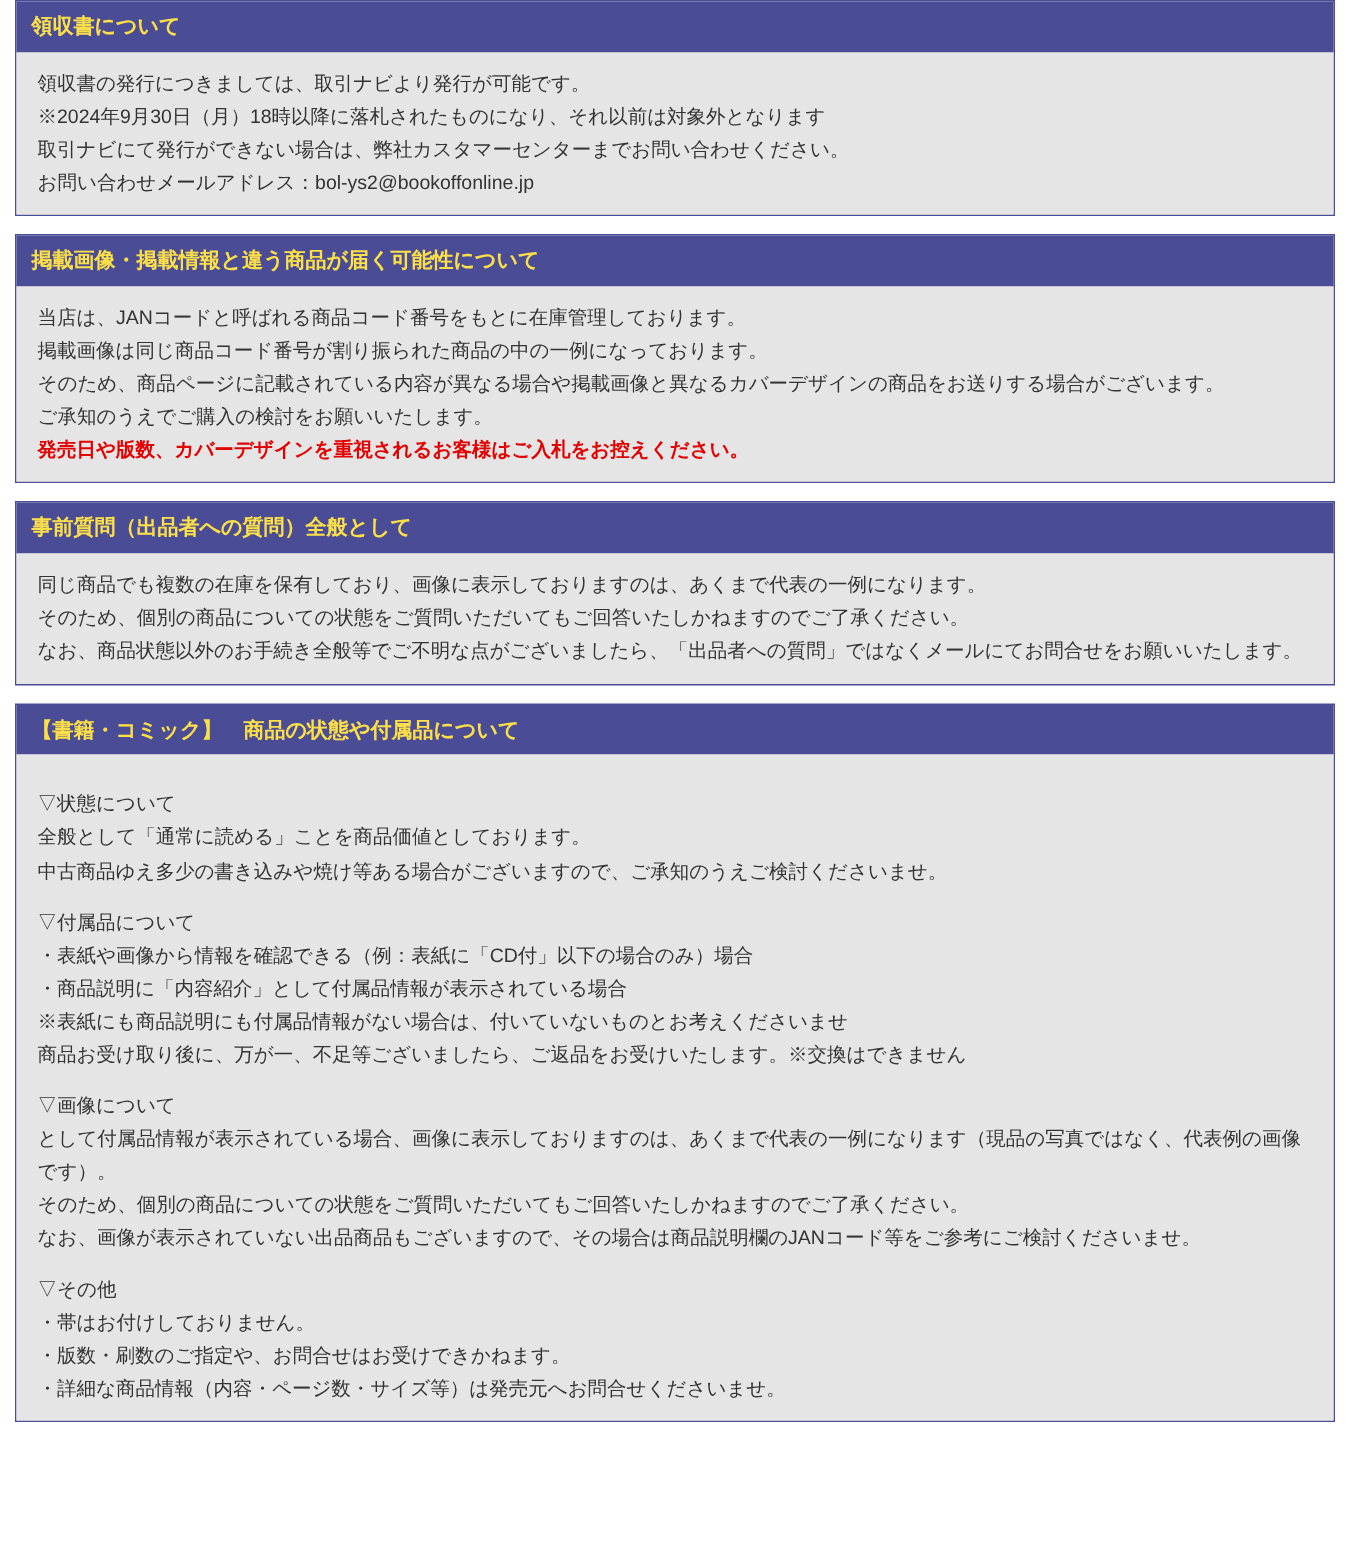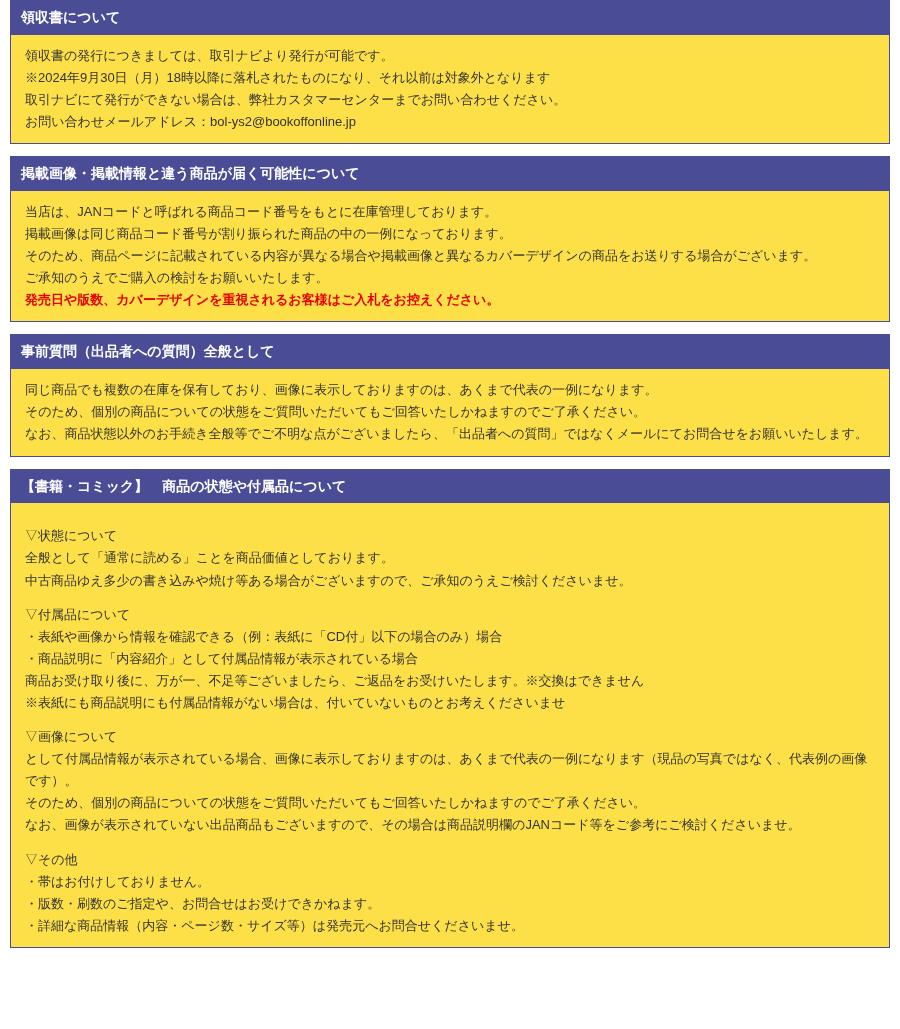--- a/index.html
+++ b/index.html
@@ -11,28 +11,28 @@
     padding: 0 10px;
     color: #333;
     line-height: 1.7;
   }
   .section {
     margin-bottom: 12px;
     border: 1px solid #4a4d96;
   }
   .section-header {
     background: #4a4d96;
-    color: #ffffff;
+    color: #fde047;
     font-weight: bold;
     padding: 5px 10px;
     font-size: 14px;
   }
   .section-body {
     padding: 10px 14px;
-    background: #fde047;
+    background: #e5e5e5;
   }
   .section-body p {
     margin: 0;
   }
   .red-bold {
     color: #e30000;
     font-weight: bold;
   }
   .spacer { height: 12px; }
 </style>
@@ -73,22 +73,22 @@
   <div class="section-header">【書籍・コミック】　商品の状態や付属品について</div>
   <div class="section-body">
     <div class="spacer"></div>
     <p>▽状態について</p>
     <p>全般として「通常に読める」ことを商品価値としております。</p>
     <p>中古商品ゆえ多少の書き込みや焼け等ある場合がございますので、ご承知のうえご検討くださいませ。</p>
     <div class="spacer"></div>
     <p>▽付属品について</p>
     <p>・表紙や画像から情報を確認できる（例：表紙に「CD付」以下の場合のみ）場合</p>
     <p>・商品説明に「内容紹介」として付属品情報が表示されている場合</p>
+    <p>※表紙にも商品説明にも付属品情報がない場合は、付いていないものとお考えくださいませ</p>
     <p>商品お受け取り後に、万が一、不足等ございましたら、ご返品をお受けいたします。※交換はできません</p>
-    <p>※表紙にも商品説明にも付属品情報がない場合は、付いていないものとお考えくださいませ</p>
     <div class="spacer"></div>
     <p>▽画像について</p>
     <p>として付属品情報が表示されている場合、画像に表示しておりますのは、あくまで代表の一例になります（現品の写真ではなく、代表例の画像です）。</p>
     <p>そのため、個別の商品についての状態をご質問いただいてもご回答いたしかねますのでご了承ください。</p>
     <p>なお、画像が表示されていない出品商品もございますので、その場合は商品説明欄のJANコード等をご参考にご検討くださいませ。</p>
     <div class="spacer"></div>
     <p>▽その他</p>
     <p>・帯はお付けしておりません。</p>
     <p>・版数・刷数のご指定や、お問合せはお受けできかねます。</p>
     <p>・詳細な商品情報（内容・ページ数・サイズ等）は発売元へお問合せくださいませ。</p>

